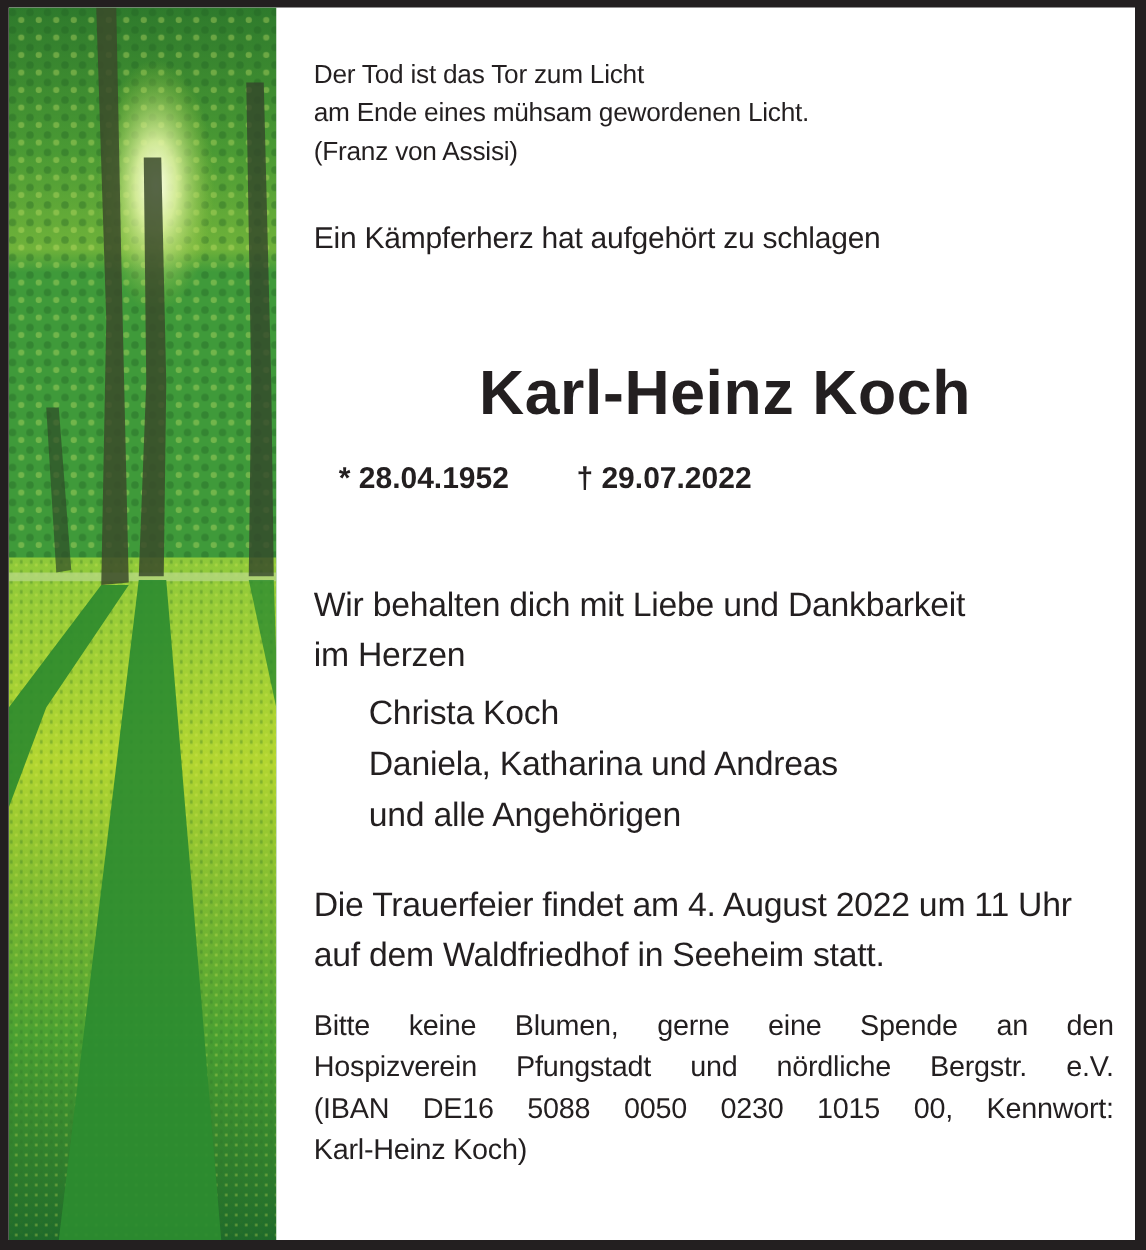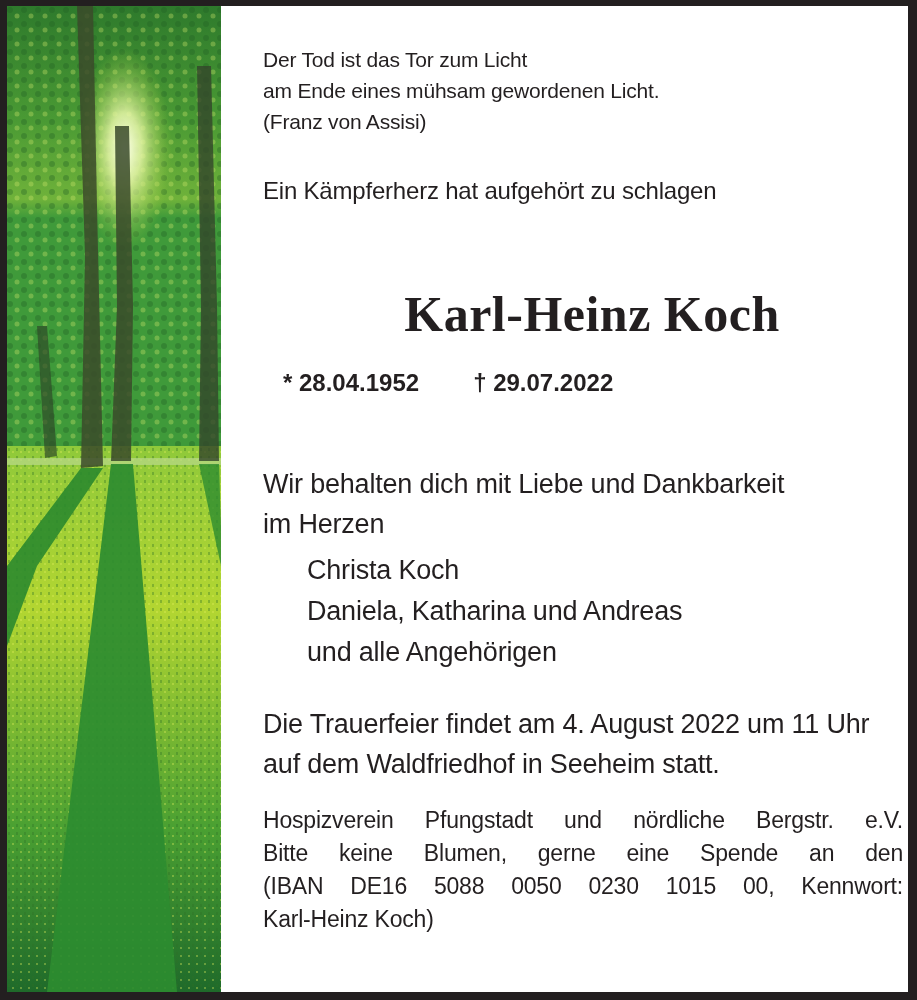--- a/index.html
+++ b/index.html
@@ -21,29 +21,29 @@
     .photo {
       position: absolute;
       left: 0; top: 0;
       width: 214px; height: 986px;
       overflow: hidden;
       background: #2f7d2a;
     }
     .photo svg { display: block; }
     .text-panel {
       position: absolute;
-      left: 256px; top: 0;
+      left: 244px; top: 0;
       width: 640px; height: 912px;
     }
     .t { position: absolute; left: 0; white-space: nowrap; font-size: 27px; line-height: 30px; letter-spacing: -0.2px; }
     .quote { font-size: 21px; line-height: 31px; }
     .name-title {
       position: absolute; left: 0; width: 640px; text-align: center;
       font-size: 50px; line-height: 60px; font-weight: bold; letter-spacing: 0.5px;
-      padding-left: 18px; box-sizing: border-box; font-family: Liberation Serif, serif;
+      padding-left: 18px; box-sizing: border-box;
     }
     .dates {
       position: absolute; top: 362px; left: 0; width: 640px; text-align: left;
       font-size: 24px; line-height: 30px; font-weight: bold;
       padding-left: 20px; box-sizing: border-box;
     }
     .dates span { display: inline-block; }
     .dates .gap { width: 54px; }
     .bold { font-weight: normal; margin-left: 44px; }
     .justify {
@@ -134,20 +134,20 @@
       <div class="t bold" style="top:590px">Daniela, Katharina und Andreas</div>
       <div class="t bold" style="top:631px">und alle Angehörigen</div>
     </div>
 
     <div>
       <div class="t" style="top:703px">Die Trauerfeier findet am 4. August 2022 um 11 Uhr</div>
       <div class="t" style="top:743px">auf dem Waldfriedhof in Seeheim statt.</div>
     </div>
 
     <div class="justify" style="top:798px">
+      <span class="jl">Bitte keine Blumen, gerne eine Spende an den</span>
       <span class="jl">Hospizverein Pfungstadt und nördliche Bergstr. e.V.</span>
-      <span class="jl">Bitte keine Blumen, gerne eine Spende an den</span>
       <span class="jl">(IBAN DE16 5088 0050 0230 1015 00, Kennwort:</span>
       <span class="jl last">Karl-Heinz Koch)</span>
     </div>
 
   </div>
 </div>
 
 </body></html>

